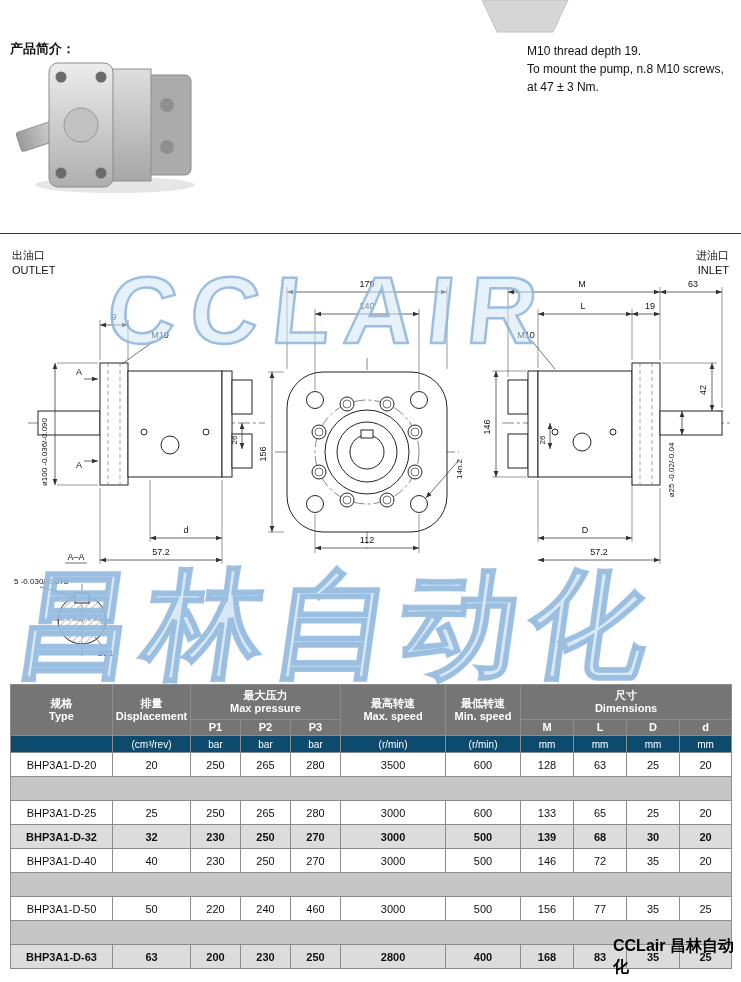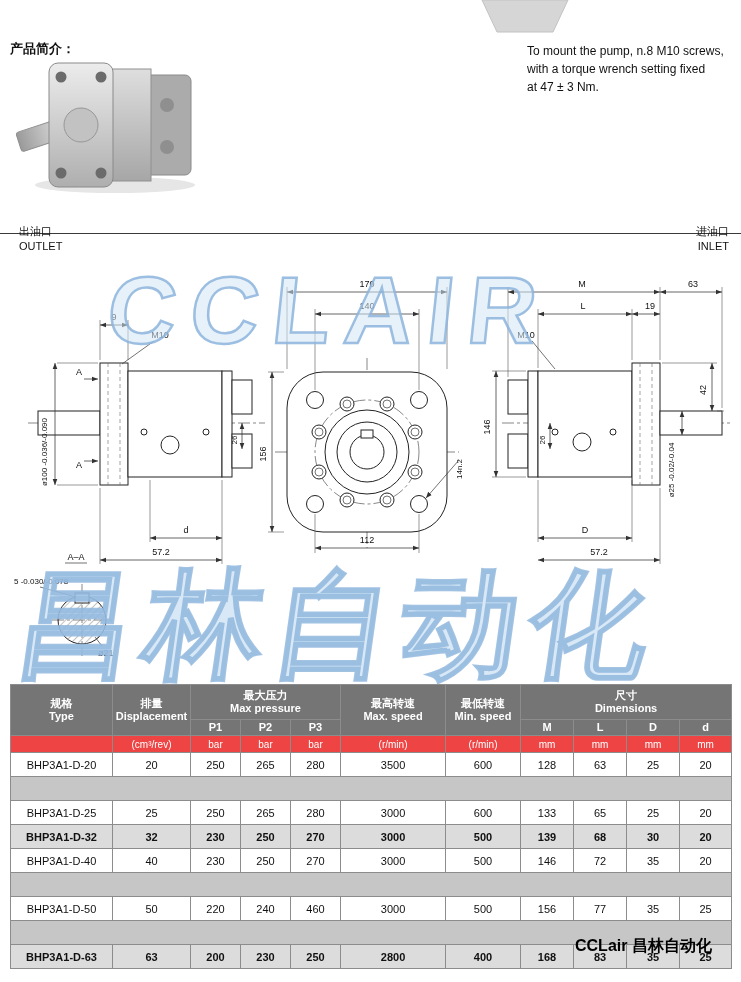--- a/index.html
+++ b/index.html
@@ -5,21 +5,21 @@
   html,body{margin:0;padding:0;background:#fff;}
   .page{position:relative;width:741px;height:982px;background:#fff;overflow:hidden;
         font-family:"Liberation Sans",sans-serif;color:#111;}
   .intro{position:absolute;left:10px;top:8px;font-size:13px;font-weight:bold;margin-top:32px;}
   .hexlogo{position:absolute;left:470px;top:0;}
   .photo{position:absolute;left:15px;top:35px;}
   .note{position:absolute;font-size:12px;line-height:18px;white-space:nowrap;}
   .note-cn{left:305px;top:45px;}
   .note-en{left:527px;top:42px;}
   .divider{position:absolute;left:0;top:233px;width:741px;border-top:1px solid #3a3a3a;height:0;}
-  .port{position:absolute;top:224px;font-size:11px;line-height:15px;margin-left:7px;}
+  .port{position:absolute;top:248px;font-size:11px;line-height:15px;}
   .port-left{left:12px;}
   .port-right{right:12px;text-align:right;}
   .drawings{position:absolute;left:10px;top:272px;z-index:1;}
   svg{font-family:"Liberation Sans",sans-serif;}
   .ln{fill:#fff;stroke:#232323;stroke-width:1;}
   .lnh{stroke:#232323;stroke-width:1;}
   .thin{fill:none;stroke:#444;stroke-width:0.75;}
   .cl{fill:none;stroke:#555;stroke-width:0.7;stroke-dasharray:12 3 3 3;}
   .hid{fill:none;stroke:#666;stroke-width:0.6;stroke-dasharray:4 3;}
   .dim{fill:none;stroke:#333;stroke-width:0.75;}
@@ -32,25 +32,25 @@
        transform:skewX(-6deg);}
   .wm2{left:18px;top:546px;z-index:3;font-size:118px;letter-spacing:10px;
        color:rgba(190,216,240,0.6);-webkit-text-stroke:2px rgba(140,180,220,0.8);
        transform:skewX(-8deg);}
   table.spec{position:absolute;left:10px;top:684px;width:721px;z-index:4;
        border-collapse:collapse;table-layout:fixed;font-size:11px;background:#fff;border-radius:10px;}
   table.spec th,table.spec td{border:1px solid #8c8c8c;text-align:center;padding:0;overflow:hidden;}
   table.spec thead th{background:#757575;color:#fff;font-weight:bold;font-size:11px;line-height:13px;}
   table.spec thead tr.h1 th{height:34px;}
   table.spec thead tr.h2 th{height:15px;}
-  table.spec thead tr.units th{height:16px;background:#ef4444;color:#fff;font-weight:normal;font-size:10px;}
+  table.spec thead tr.units th{height:16px;background:#0c4a6e;color:#fff;font-weight:normal;font-size:10px;}
   table.spec tbody td{height:23px;background:#fff;color:#111;}
   table.spec tbody tr.shaded td{background:#dcdcdc;font-weight:bold;}
   table.spec tbody tr.spacer td{background:#c6c6c6;height:23px;}
-  .footer-brand{position:absolute;left:575px;top:936px;z-index:5;font-size:16px;font-weight:bold;color:#000;}
+  .footer-brand{position:absolute;left:575px;top:936px;z-index:5;font-size:16px;font-weight:bold;color:#000;padding-left:38px;}
 </style>
 </head>
 <body>
 
 <div class="page">
 
   <div class="intro">产品简介：</div>
 
   <svg class="hexlogo" width="110" height="34">
     <polygon points="12,0 98,0 83,32 27,32" fill="#d6d6d6" stroke="#c2c2c2"></polygon>
@@ -82,22 +82,22 @@
     <rect x="34" y="28" width="64" height="124" rx="9" fill="url(#pg2)" stroke="#8a8a8a"></rect>
     <circle cx="46" cy="42" r="5.5" fill="#6b6b6b"></circle>
     <circle cx="86" cy="42" r="5.5" fill="#6b6b6b"></circle>
     <circle cx="46" cy="138" r="5.5" fill="#6b6b6b"></circle>
     <circle cx="86" cy="138" r="5.5" fill="#6b6b6b"></circle>
     <circle cx="66" cy="90" r="17" fill="#c2c2c2" stroke="#979797"></circle>
   </svg>
 
 
   <div class="note note-en">
+    <div>M10 thread depth 19.</div>
     <div>To mount the pump, n.8 M10 screws,</div>
-    <div>with a torque wrench setting fixed</div>
     <div>at 47 ± 3 Nm.</div>
   </div>
 
   <div class="divider"></div>
 
   <div class="port port-left">
     <div>出油口</div>
     <div>OUTLET</div>
   </div>
   <div class="port port-right">

